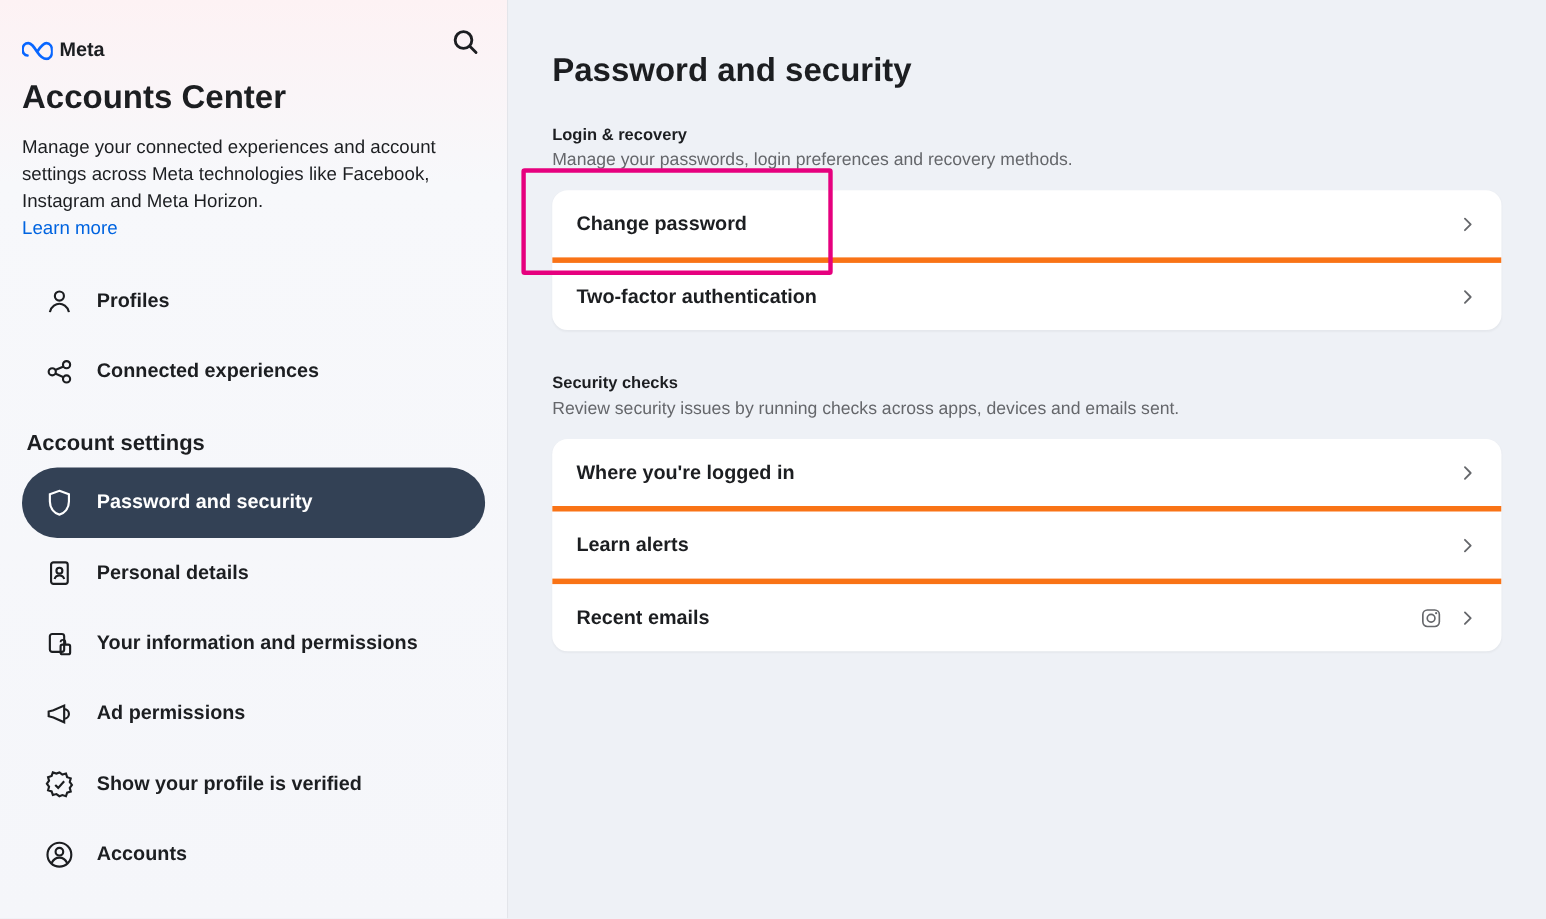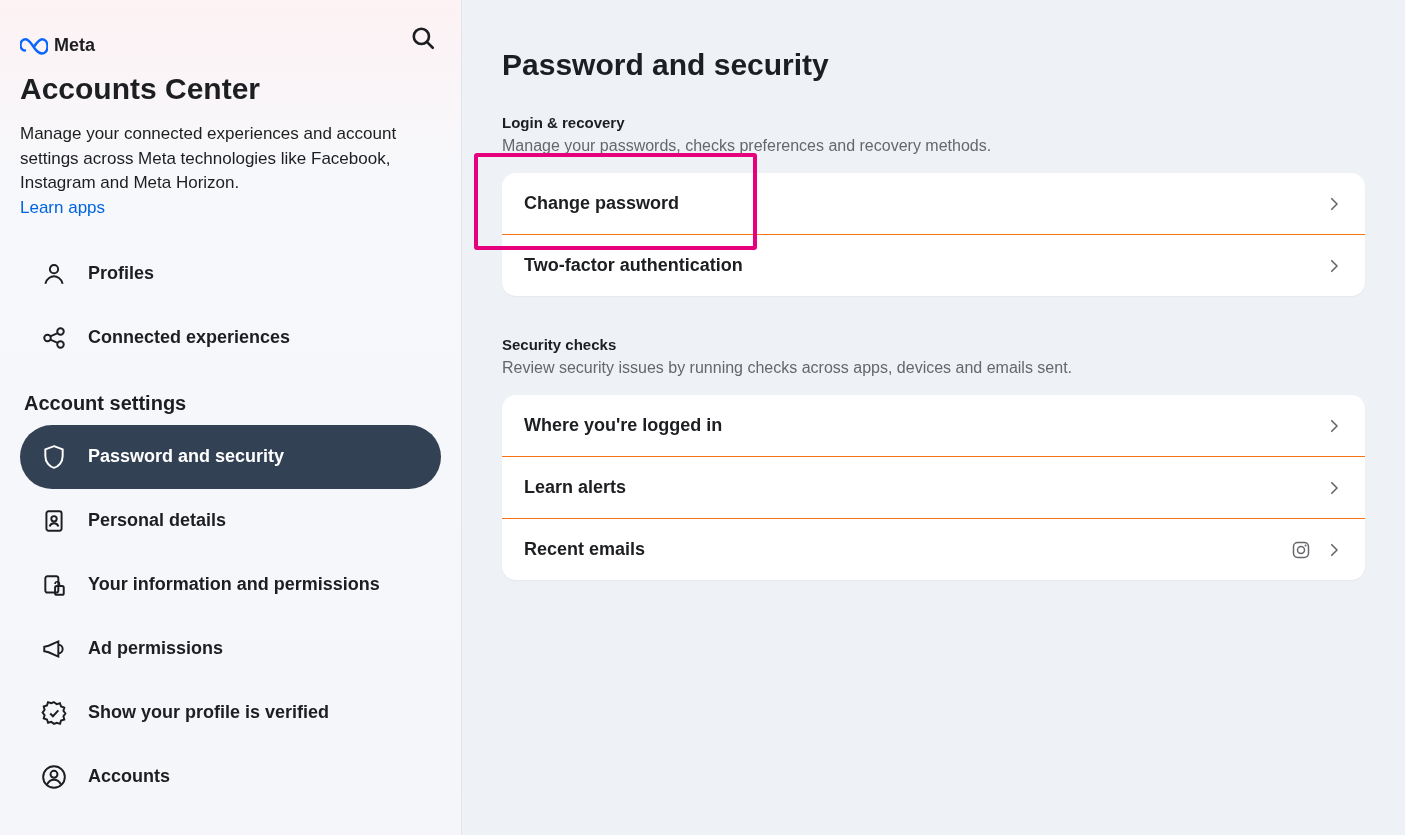--- a/index.html
+++ b/index.html
@@ -113,21 +113,21 @@
       border-radius: 14px;
       overflow: hidden;
       box-shadow: 0 1px 2px rgba(0,0,0,0.04);
       margin-bottom: 40px;
     }
     .card-item {
       display: flex;
       align-items: center;
       justify-content: space-between;
       padding: 20px 22px;
-      border-bottom: 1px solid #f97316;
+      border-bottom: 5px solid #f97316;
       cursor: pointer;
     }
     .card-item:last-child { border-bottom: none; }
     .card-label {
       font-size: 18px;
       font-weight: 600;
       color: #1c1e21;
     }
     .card-right { display: flex; align-items: center; gap: 14px; color: #65676b; }
     .chevron { width: 18px; height: 18px; }
@@ -153,21 +153,21 @@
     <div class="search-btn">
       <svg viewBox="0 0 24 24" width="26" height="26">
         <circle cx="10.5" cy="10.5" r="7" stroke="#1c1e21" stroke-width="2.4" fill="none"></circle>
         <line x1="16" y1="16" x2="21" y2="21" stroke="#1c1e21" stroke-width="2.4" stroke-linecap="round"></line>
       </svg>
     </div>
   </div>
 
   <h1 class="page-title">Accounts Center</h1>
   <p class="page-desc">Manage your connected experiences and account settings across Meta technologies like Facebook, Instagram and Meta Horizon.</p>
-  <a class="learn-more">Learn apps</a>
+  <a class="learn-more">Learn more</a>
 
   <div class="nav-item">
     <span class="nav-icon">
       <svg viewBox="0 0 24 24">
           <circle cx="12" cy="7.5" r="3.8"></circle>
           <path d="M4 21c1-5 5.5-7 8-7s7 2 8 7"></path>
         </svg>
     </span>
     <span class="label">Profiles</span>
   </div>
@@ -247,21 +247,21 @@
         </svg>
     </span>
     <span class="label">Accounts</span>
   </div>
 </div>
 
 <div class="main" style="position:relative;">
   <h1 class="main-title">Password and security</h1>
 
   <h2 class="group-title">Login &amp; recovery</h2>
-  <p class="group-desc">Manage your passwords, checks preferences and recovery methods.</p>
+  <p class="group-desc">Manage your passwords, login preferences and recovery methods.</p>
 
   <div style="position:relative;">
     <div class="card-list">
       <div class="card-item">
         <span class="card-label">Change password</span>
         <span class="card-right">
           <svg class="chevron" viewBox="0 0 24 24">
               <polyline points="9 5 16 12 9 19" stroke="#65676b" stroke-width="2.2" fill="none" stroke-linecap="round" stroke-linejoin="round"></polyline>
             </svg>
         </span>

